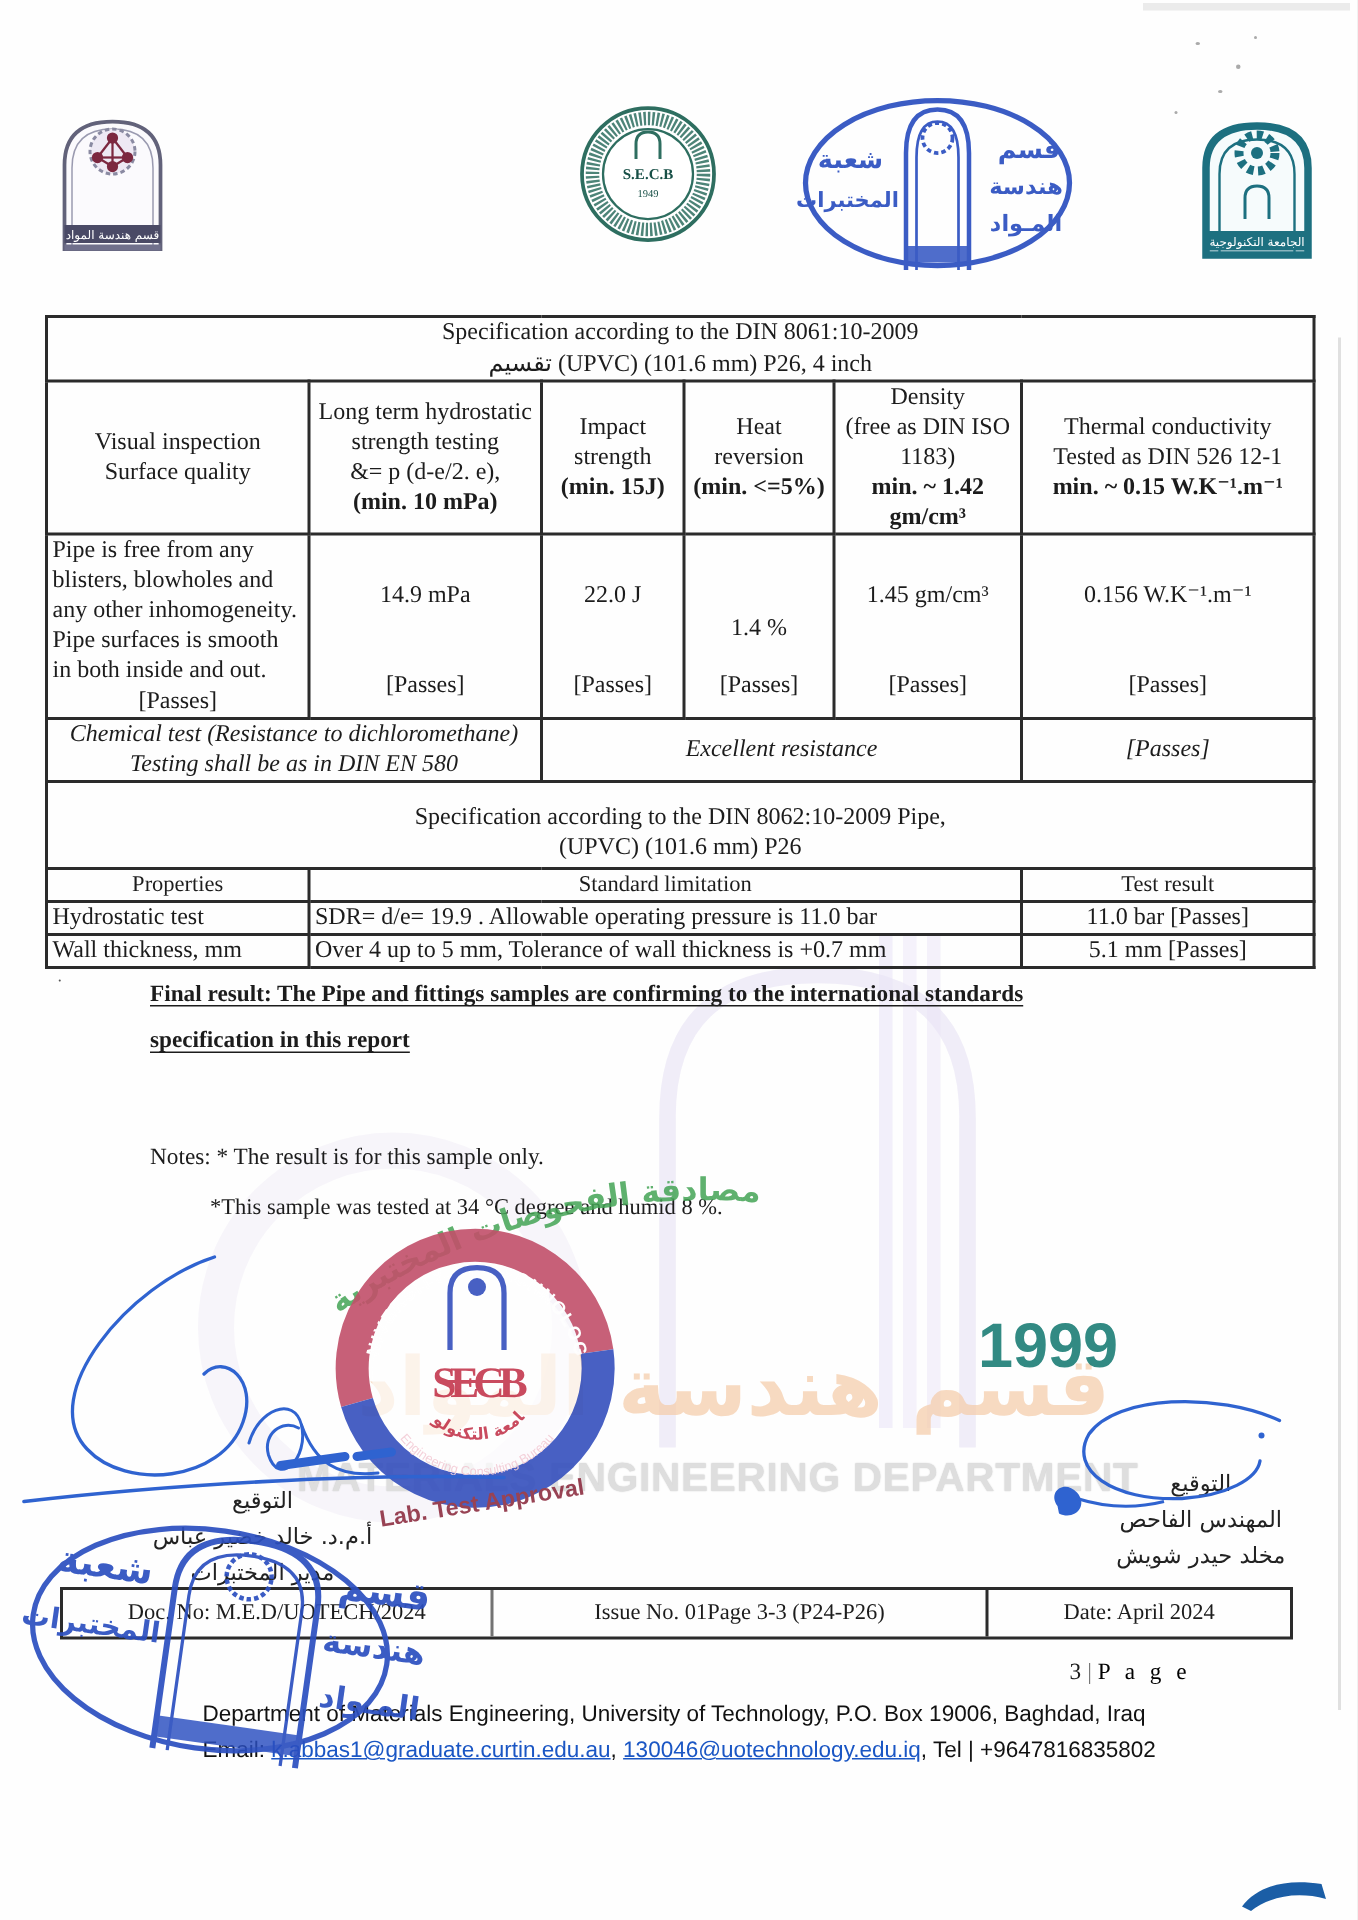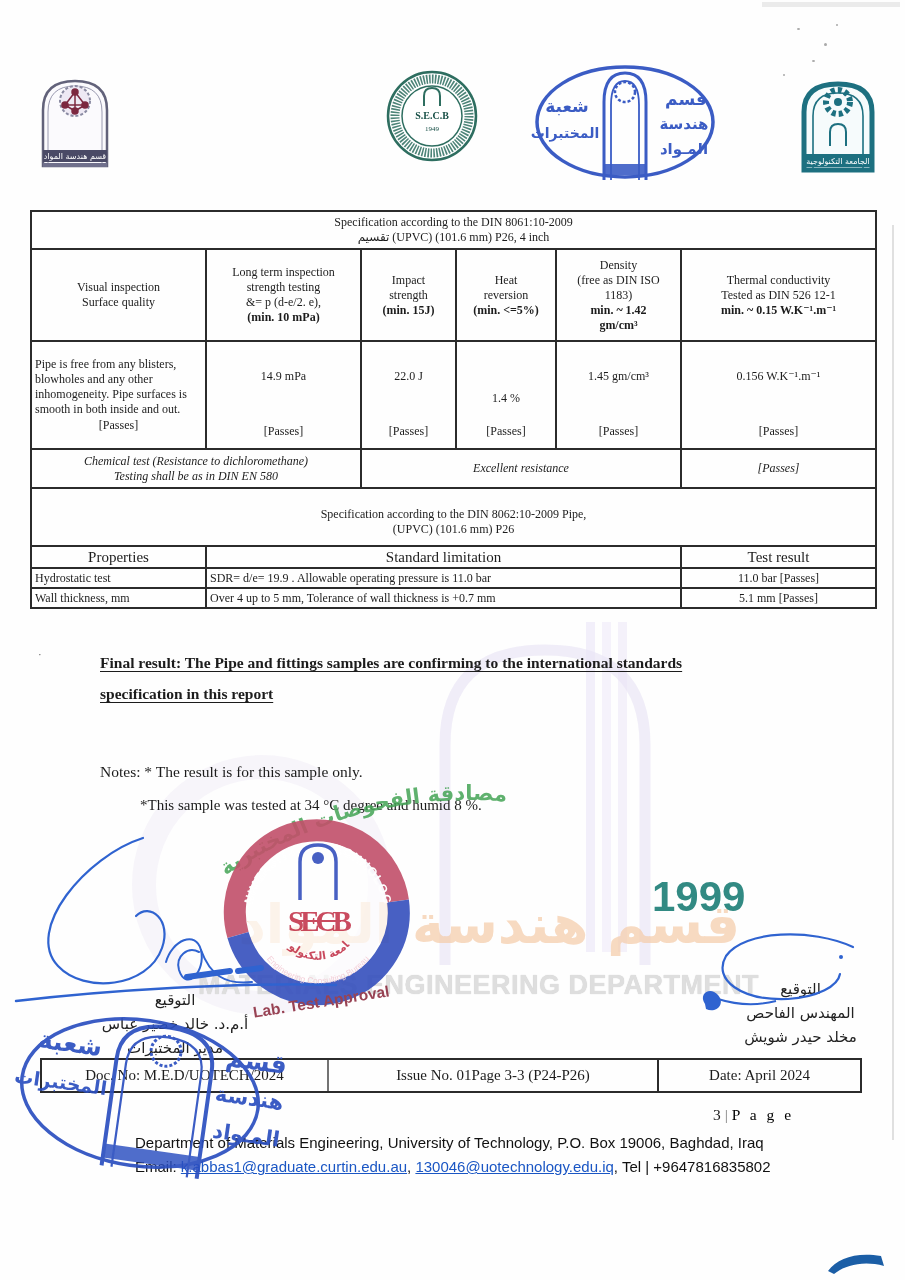--- a/index.html
+++ b/index.html
@@ -18,21 +18,21 @@
          font-size:27px;color:#dedede;letter-spacing:.5px;white-space:nowrap;z-index:1;
          text-shadow:0 0 1px #c9c9c9;}
   .wm-svg{left:0;top:0;z-index:0;}
   .scanline{left:892px;top:225px;width:2px;height:915px;background:#d8d8d8;opacity:.8;z-index:1;}
   .cornerstreak{left:762px;top:2px;width:138px;height:5px;background:#e3e3e3;opacity:.7;z-index:1;}
 
   
   table.spec{position:absolute;left:30px;top:210px;width:845px;border-collapse:collapse;
              table-layout:fixed;text-align:center;z-index:2;}
   table.spec td{border:2px solid #2b2b2b;padding:0 3px;vertical-align:middle;
-                font-size:12px;line-height:1.25;}
+                font-size:16px;line-height:1.25;}
   tr.rt{height:38px;} tr.rh{height:92px;} tr.rd{height:108px;} tr.rc{height:39px;font-style:italic;}
   tr.rt2{height:58px;} tr.rph{height:22px;border-radius:10px;} tr.rr{height:20px;}
   .tbl-title{font-size:15px;line-height:1.25;}
   td.dc{vertical-align:top;}
   .dv{margin-top:18px;} .dp{margin-top:40px;}
   td.heat .dv{margin-top:40px;} td.heat .dp{margin-top:18px;}
   td.vc{vertical-align:top;text-align:left;font-size:13px;padding:3px 6px;line-height:1.34;}
   .vpass{text-align:center;margin-top:1px;}
   td.chem{font-size:14.5px;}
   td.prop,td.lim{text-align:left;padding-left:8px;font-size:15px;}
@@ -166,21 +166,21 @@
         <div>Specification according to the DIN 8061:10-2009</div>
         <div><span class="ar">تقسيم</span> <span>(UPVC) (101.6 mm) P26, 4 inch</span></div>
       </td>
     </tr>
     <tr class="rh">
       <td>
         <div>Visual inspection</div>
             <div>Surface quality</div>
       </td>
       <td>
-        <div>Long term inspection</div>
+        <div>Long term hydrostatic</div>
             <div>strength testing</div>
         <div>&amp;= p (d-e/2. e),</div>
             <div class="b">(min. 10 mPa)</div>
       </td>
       <td>
         <div>Impact</div>
             <div>strength</div>
         <div class="b">(min. 15J)</div>
       </td>
       <td>

